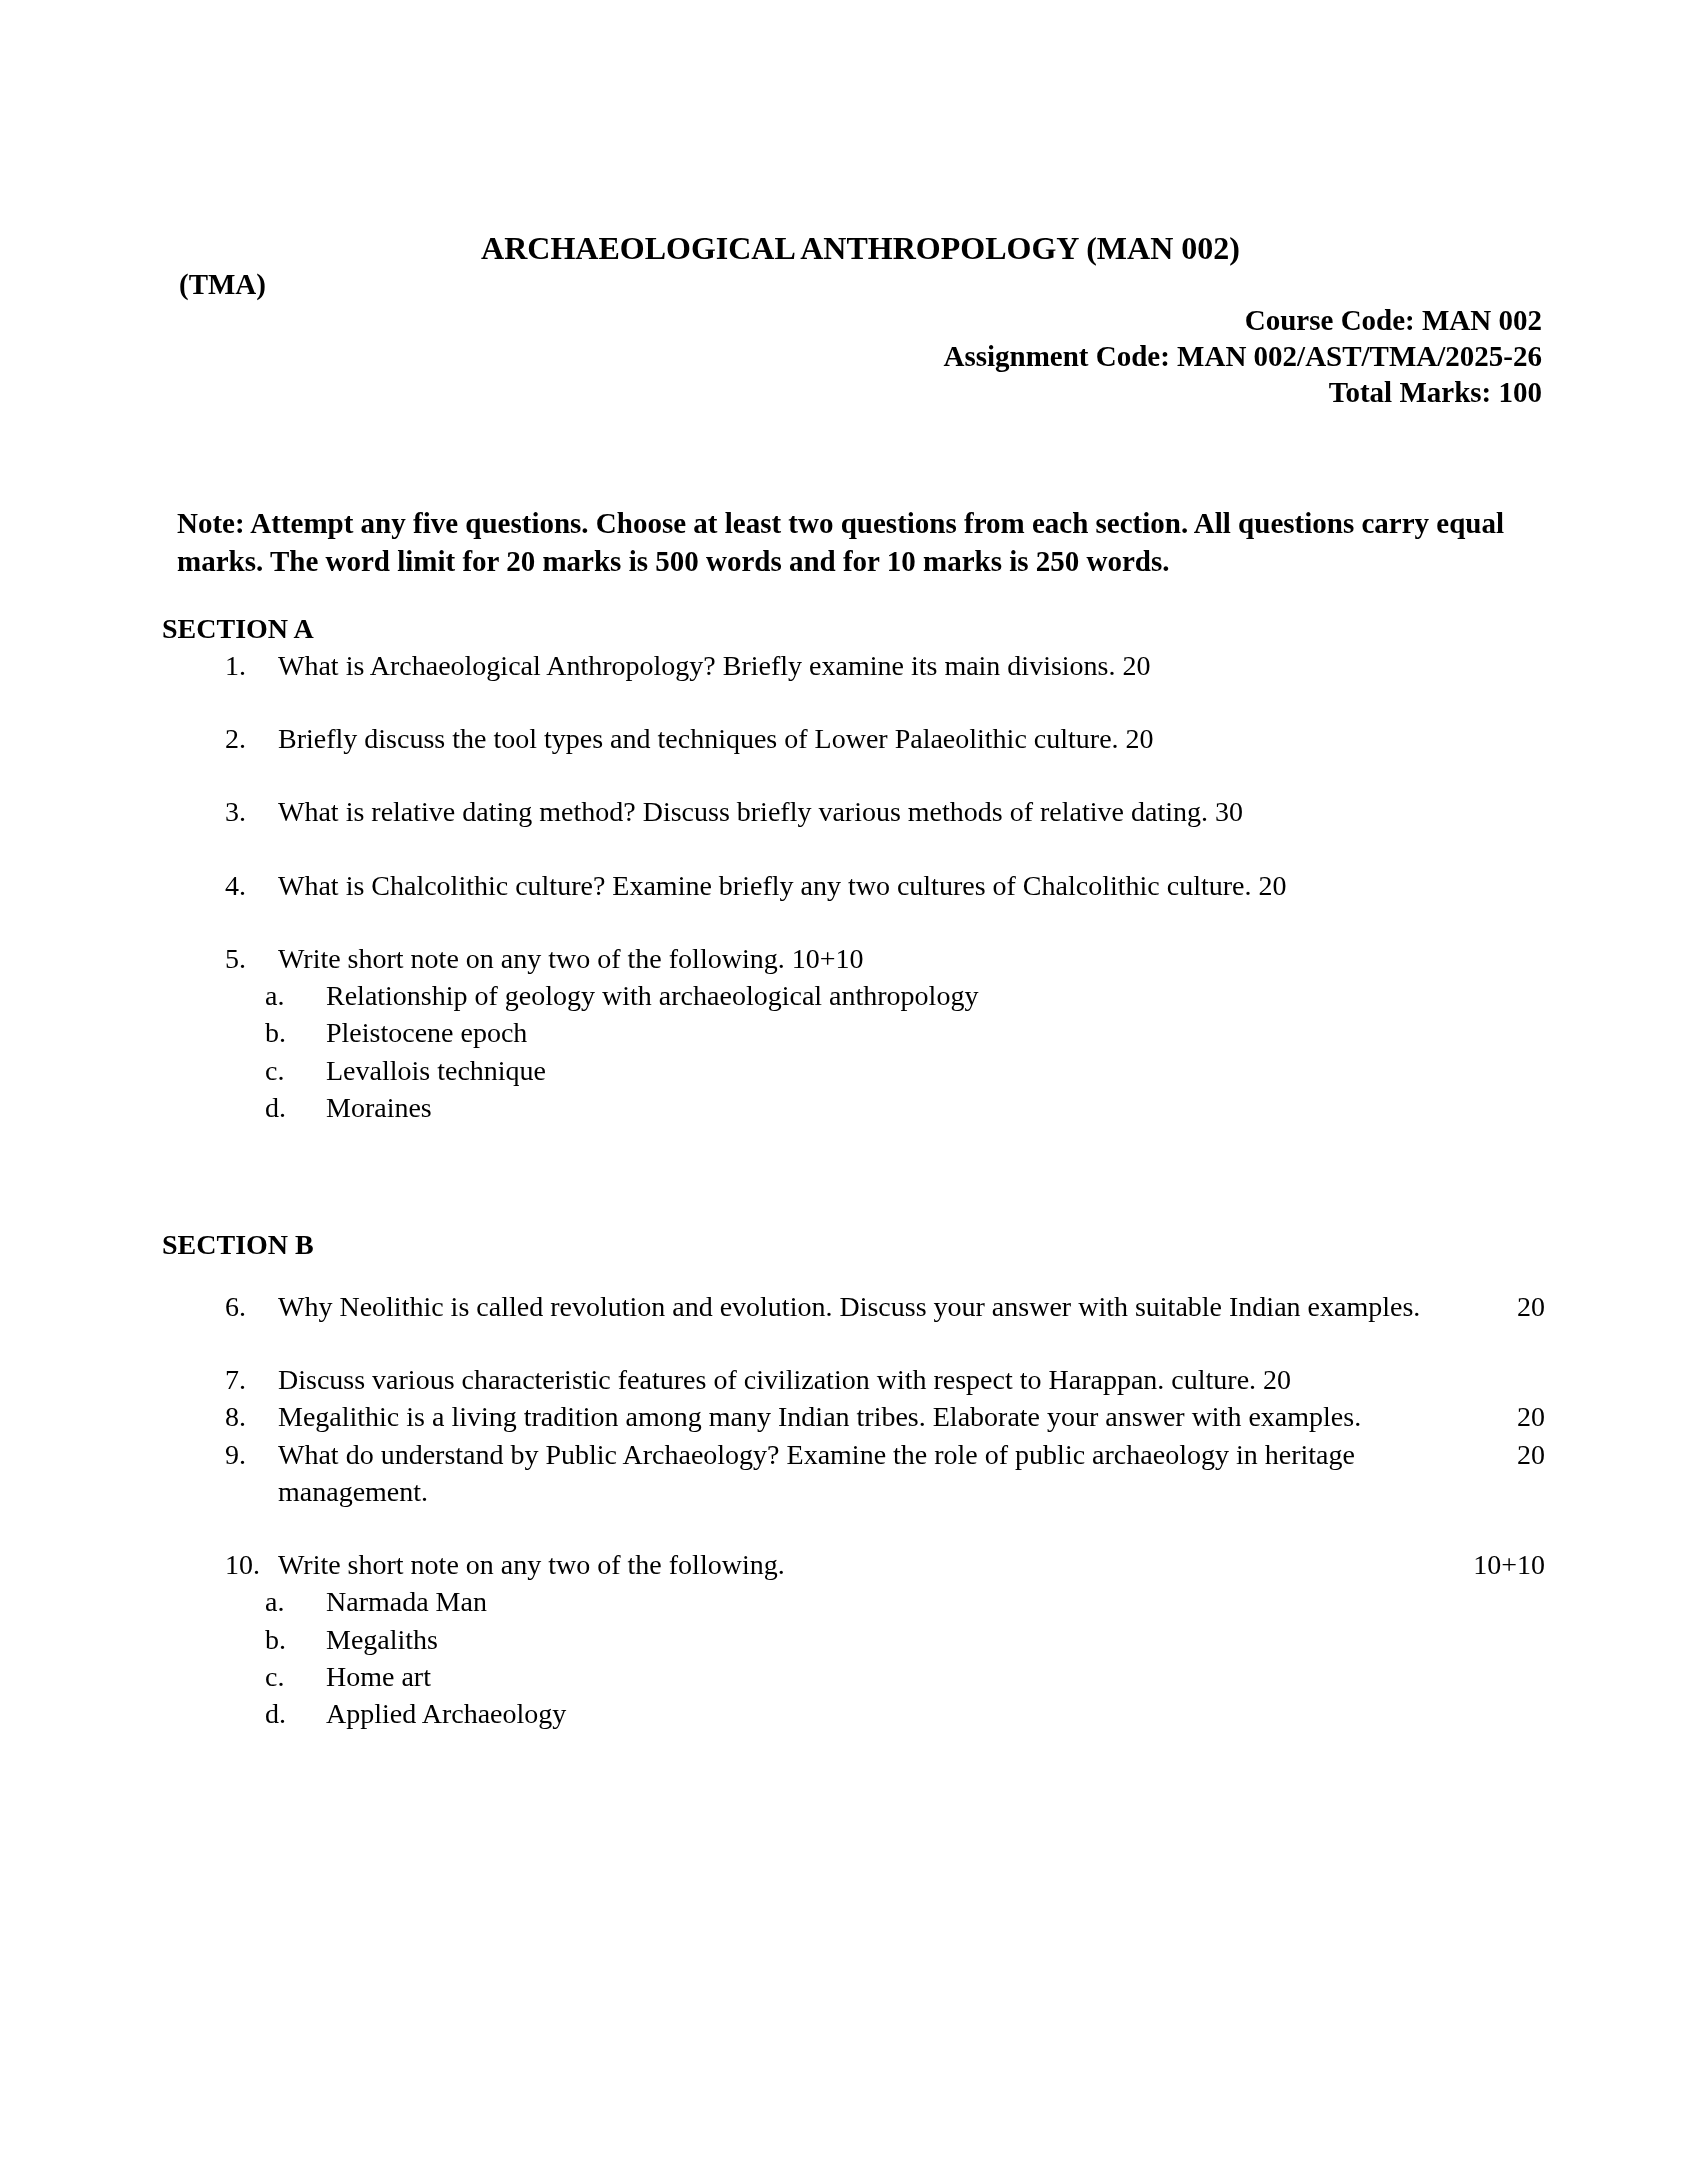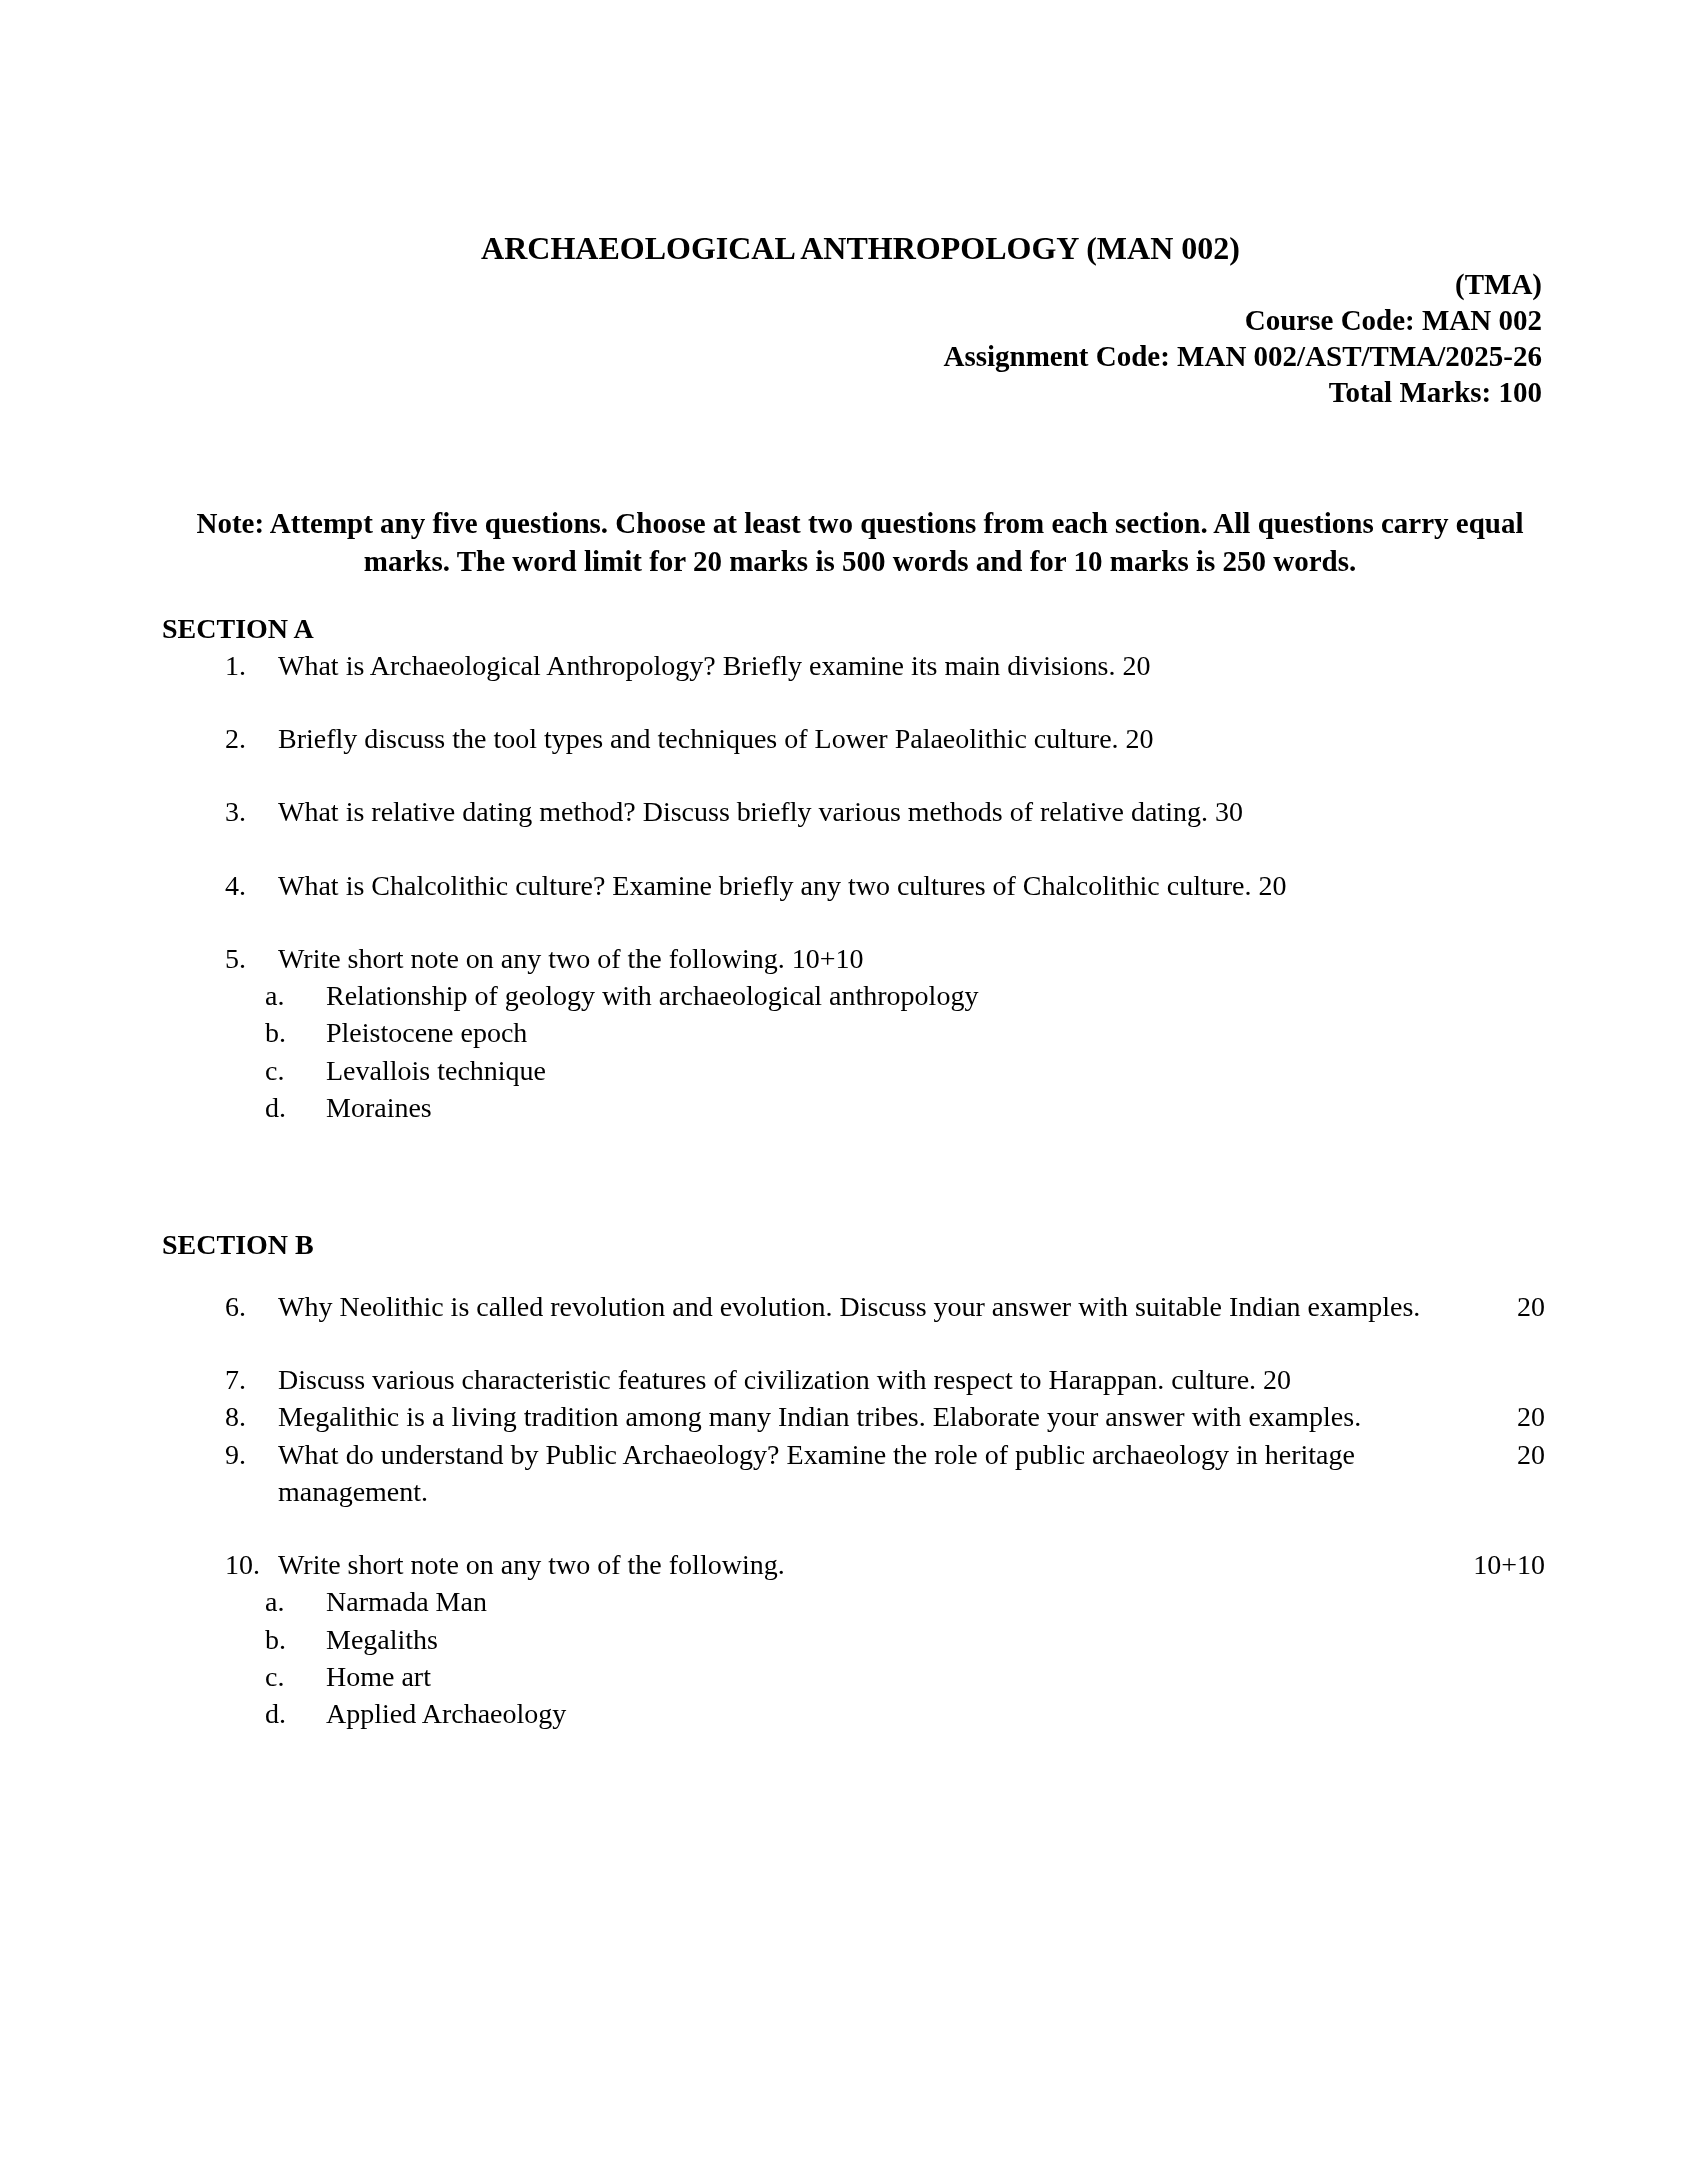--- a/index.html
+++ b/index.html
@@ -37,41 +37,41 @@
     line-height: 1.17;
     letter-spacing: 0px;
   }
   .doc-subtitle {
     text-align: center;
     font-weight: bold;
     font-size: 29px;
     line-height: 1.17;
   }
   .doc-subtitle2 {
-    text-align: right;
+    text-align: left;
     font-weight: bold;
     font-size: 29px;
     line-height: 1.22;
   }
   .meta-line {
     text-align: right;
     font-weight: bold;
     font-size: 29px;
     line-height: 1.24;
   }
   
   .note-block {
     position: absolute;
     left: 177px;
     top: 473px;
     width: 1366px;
     font-weight: bold;
     font-size: 29px;
     line-height: 1.30;
-    text-align: center;
+    text-align: left;
   }
   
   .section-head {
     position: absolute;
     font-weight: bold;
     font-size: 28px;
     text-align: left;
     width: 1363px;
     left: 162px;
   }

